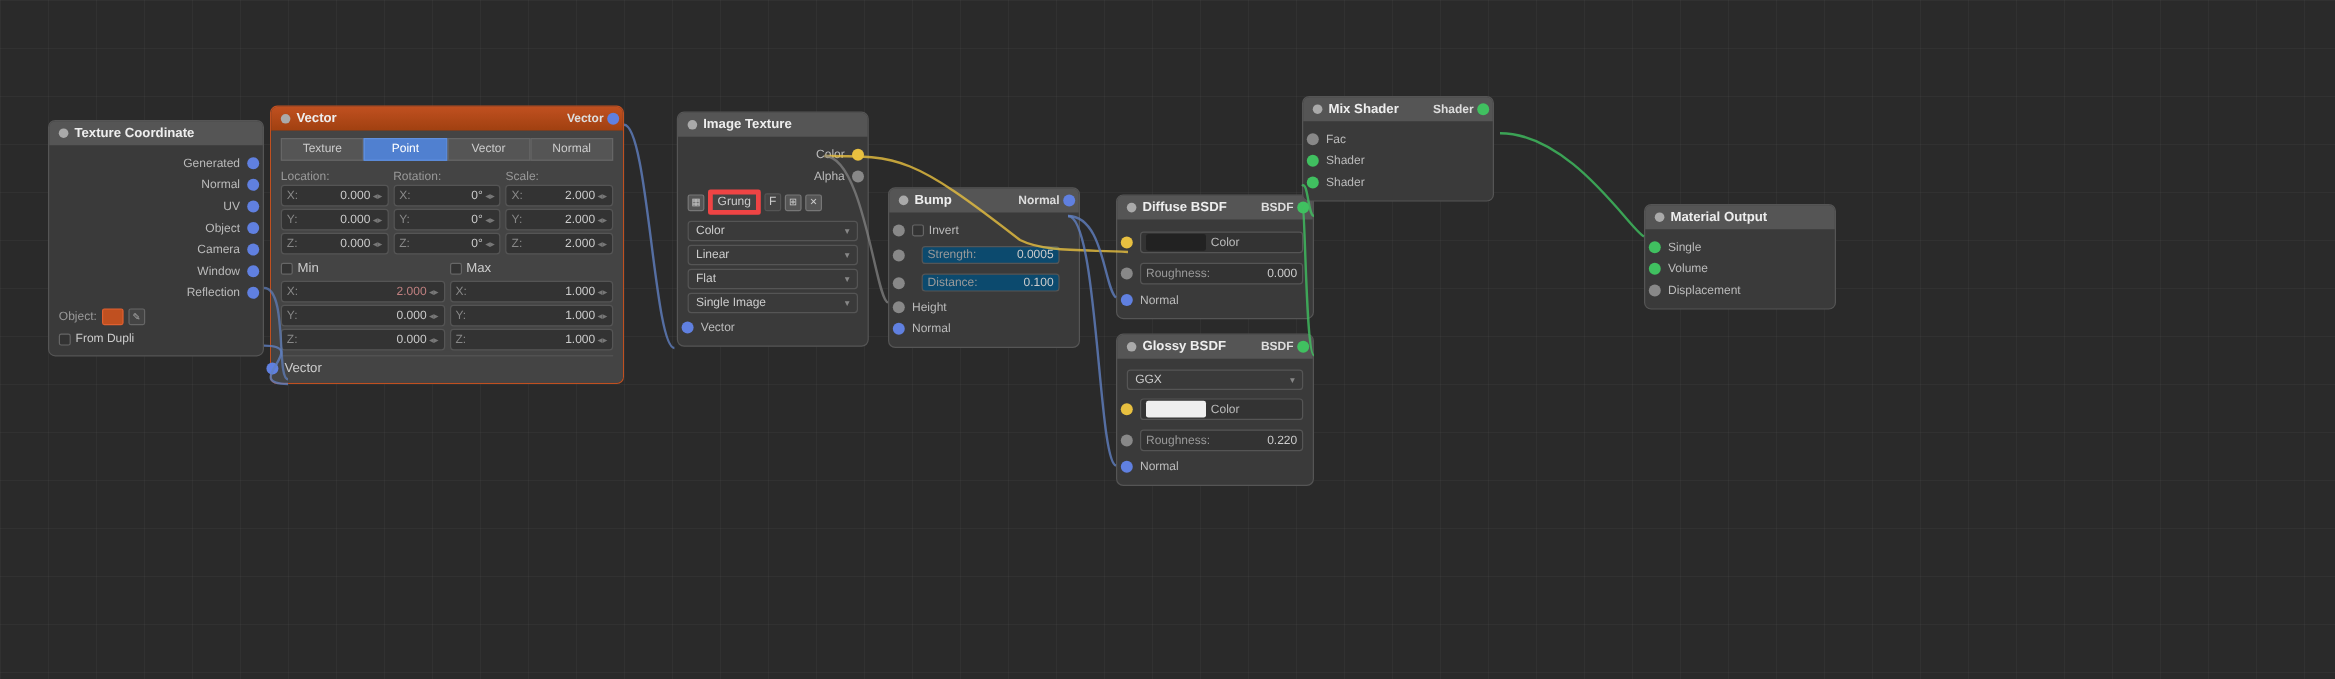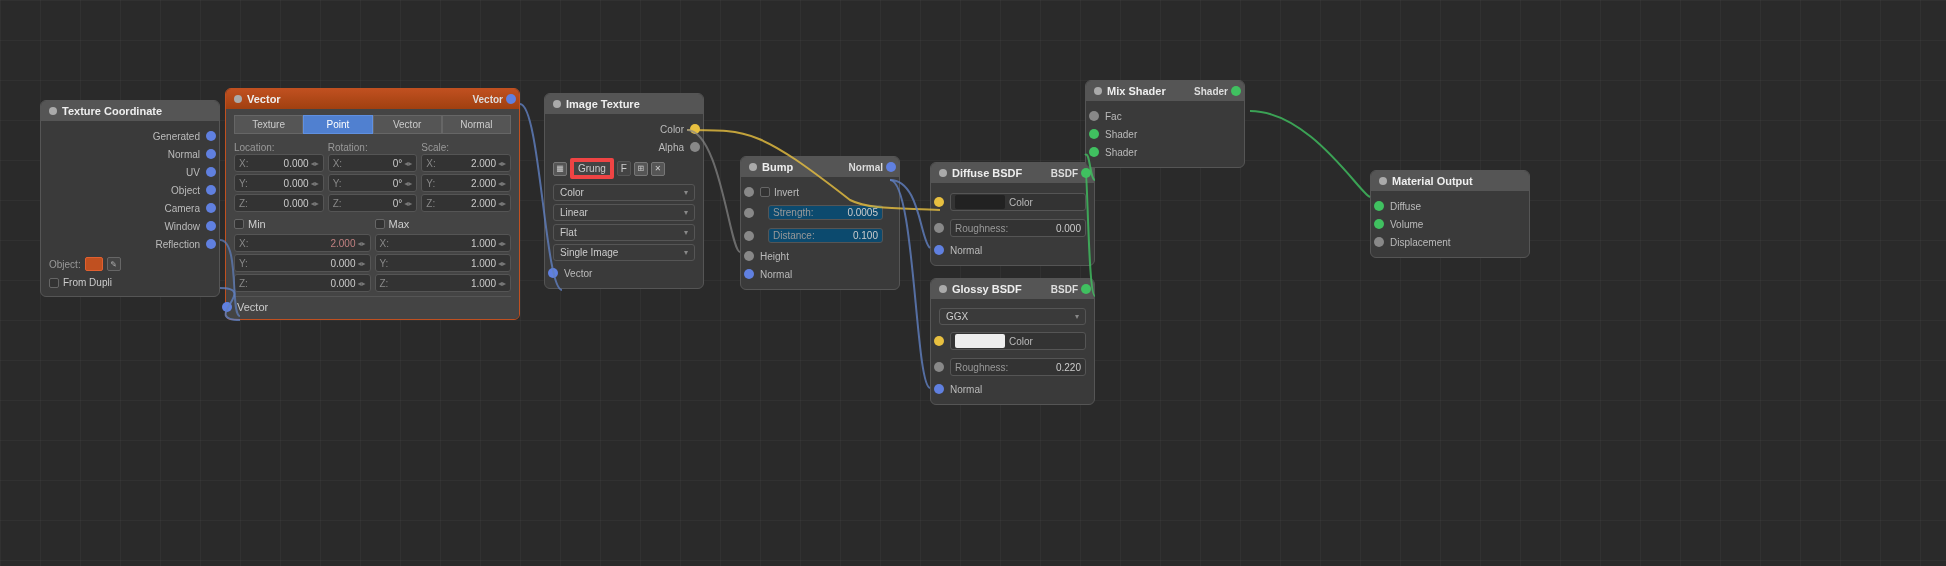--- a/index.html
+++ b/index.html
@@ -196,21 +196,21 @@
     .mapping-socket-row {
       display: flex;
       align-items: center;
       padding: 4px 0 0 0;
       margin-top: 4px;
       border-top: 1px solid #555;
     }
 
     
     #node-imagetex {
-      left: 544px; top: 93px;
+      left: 564px; top: 93px;
       width: 125px;
     }
 
     .dropdown-row {
       display: flex;
       align-items: center;
       background: #3a3a3a;
       border: 1px solid #555;
       border-radius: 3px;
       padding: 2px 6px;
@@ -706,21 +706,21 @@
 </div>
 
 <div class="node" id="node-matout">
   <div class="node-header gray">
     <div class="node-dot"></div>
     <span>Material Output</span>
   </div>
   <div class="node-body">
     <div class="socket-row">
       <div class="socket socket-left socket-green"></div>
-      <span>Diffuse</span>
+      <span>Single</span>
     </div>
     <div class="socket-row">
       <div class="socket socket-left socket-green"></div>
       <span>Volume</span>
     </div>
     <div class="socket-row">
       <div class="socket socket-left socket-gray"></div>
       <span>Displacement</span>
     </div>
   </div>

